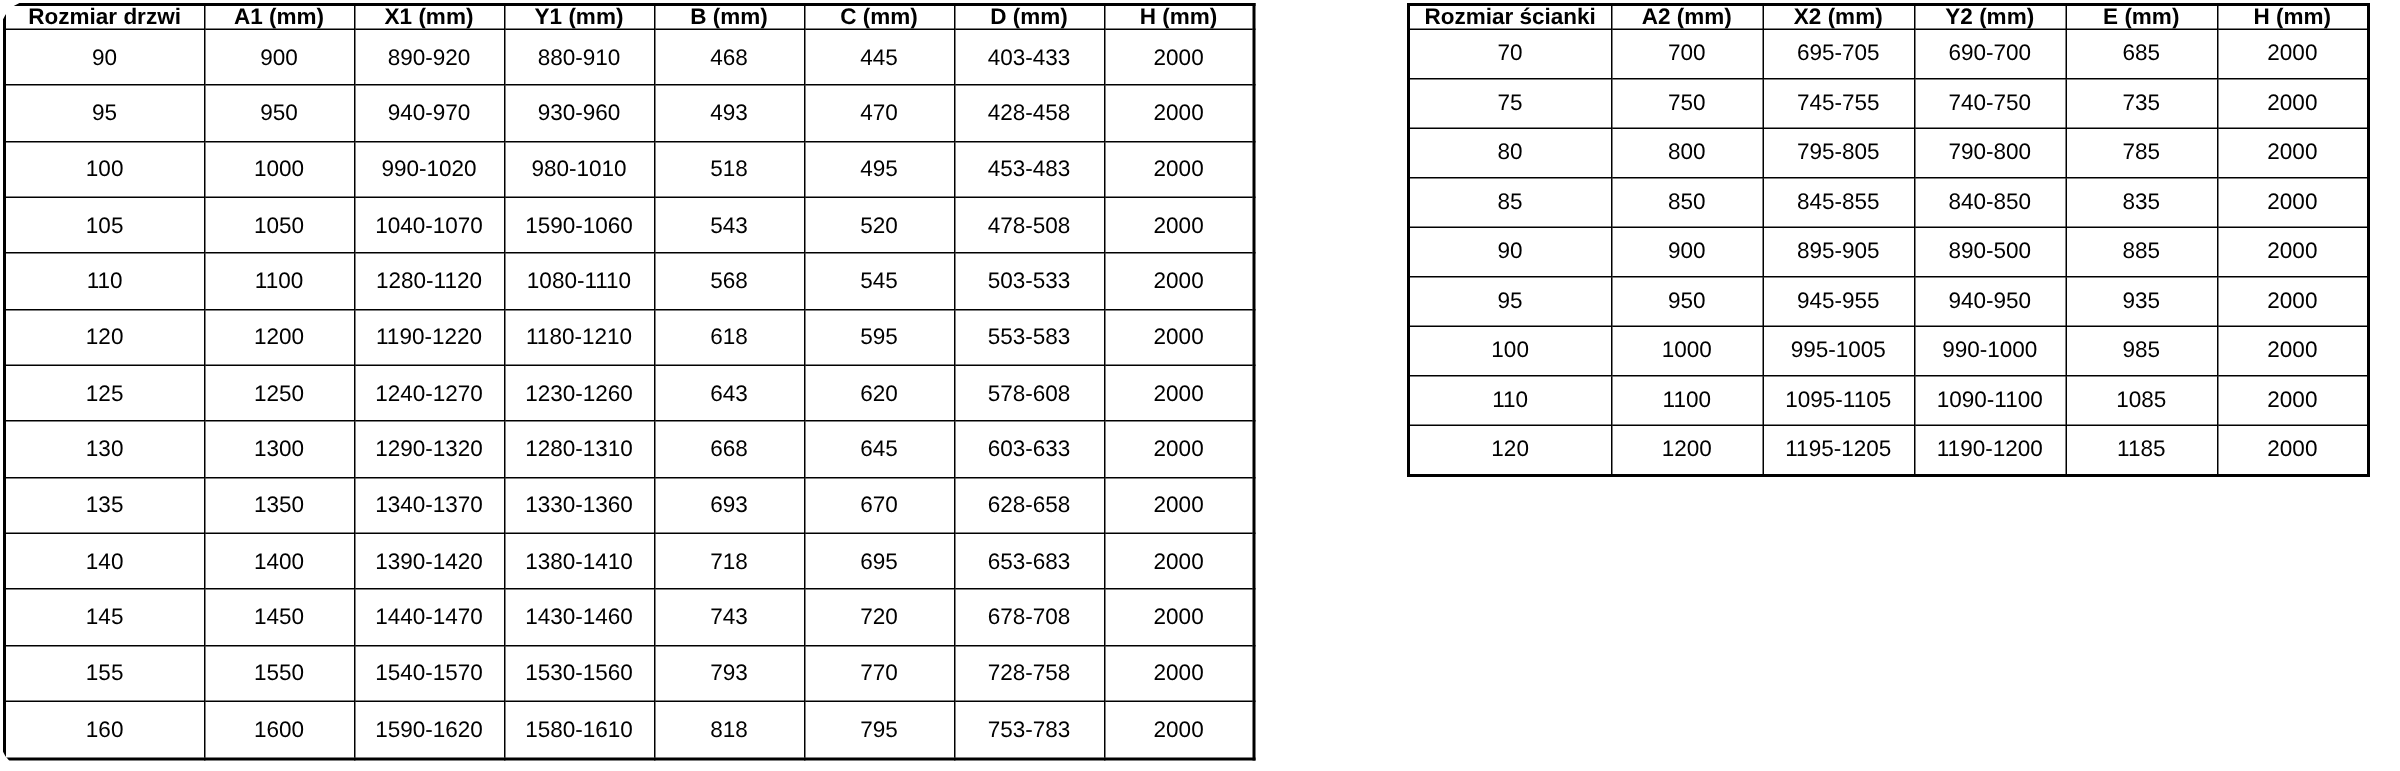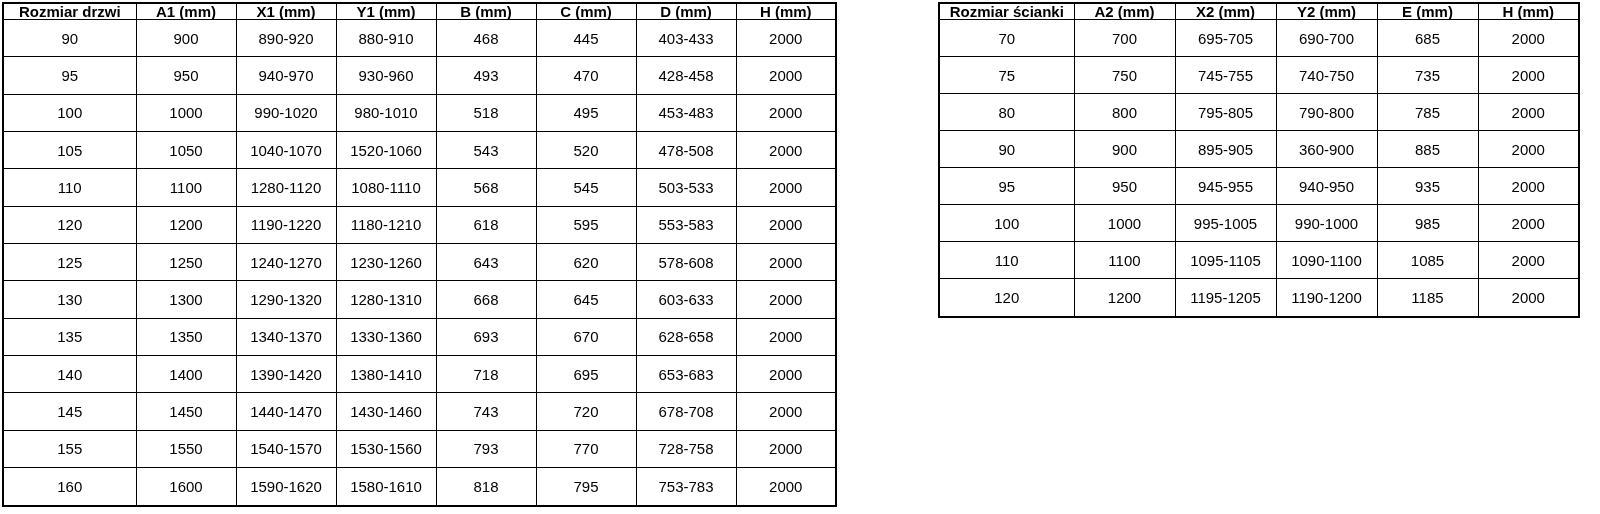--- a/index.html
+++ b/index.html
@@ -12,20 +12,21 @@
     height: 514px;
     font-family: "Liberation Sans", sans-serif;
     color: #000000;
   }
   .stage {
     position: relative;
     width: 1600px;
     height: 514px;
     background: #ffffff;
     overflow: hidden;
+    border-radius: 22px;
   }
   table.spec-table {
     position: absolute;
     border-collapse: collapse;
     table-layout: fixed;
     background: #ffffff;
     border: 2px solid #000000;
   }
   table.spec-table th,
   table.spec-table td {
@@ -111,21 +112,21 @@
           <td>980-1010</td>
           <td>518</td>
           <td>495</td>
           <td>453-483</td>
           <td>2000</td>
         </tr>
         <tr>
           <td>105</td>
           <td>1050</td>
           <td>1040-1070</td>
-          <td>1520-1060</td>
+          <td>1590-1060</td>
           <td>543</td>
           <td>520</td>
           <td>478-508</td>
           <td>2000</td>
         </tr>
         <tr>
           <td>110</td>
           <td>1100</td>
           <td>1280-1120</td>
           <td>1080-1110</td>
@@ -255,24 +256,32 @@
         </tr>
         <tr>
           <td>80</td>
           <td>800</td>
           <td>795-805</td>
           <td>790-800</td>
           <td>785</td>
           <td>2000</td>
         </tr>
         <tr>
+          <td>85</td>
+          <td>850</td>
+          <td>845-855</td>
+          <td>840-850</td>
+          <td>835</td>
+          <td>2000</td>
+        </tr>
+        <tr>
           <td>90</td>
           <td>900</td>
           <td>895-905</td>
-          <td>360-900</td>
+          <td>890-500</td>
           <td>885</td>
           <td>2000</td>
         </tr>
         <tr>
           <td>95</td>
           <td>950</td>
           <td>945-955</td>
           <td>940-950</td>
           <td>935</td>
           <td>2000</td>

